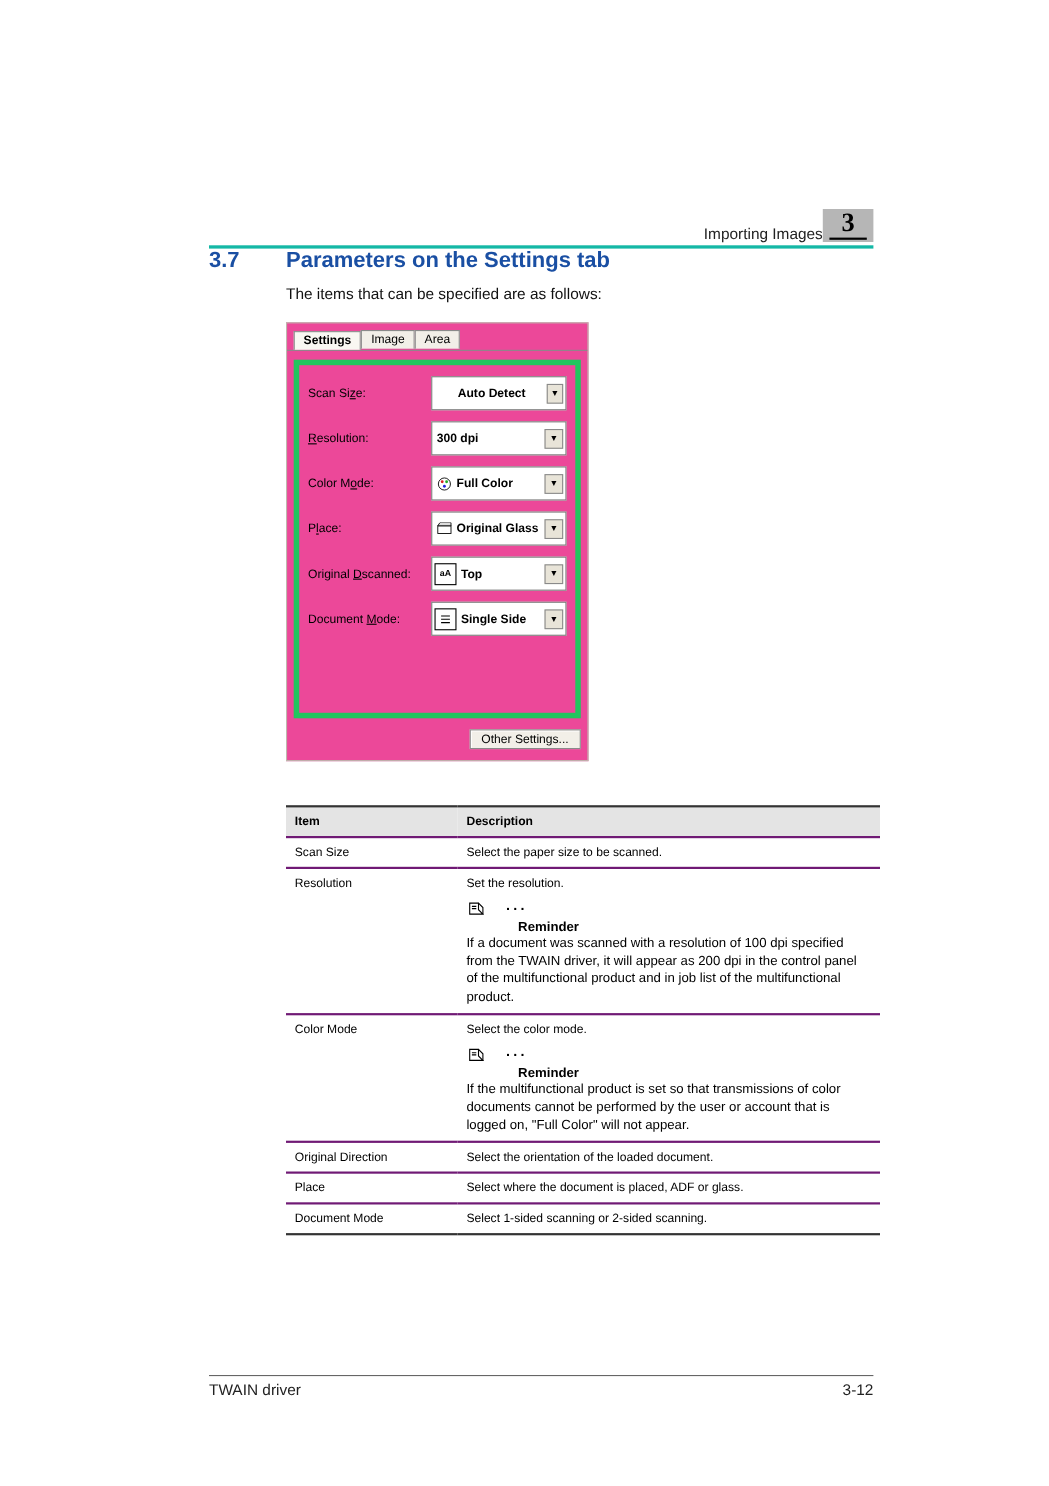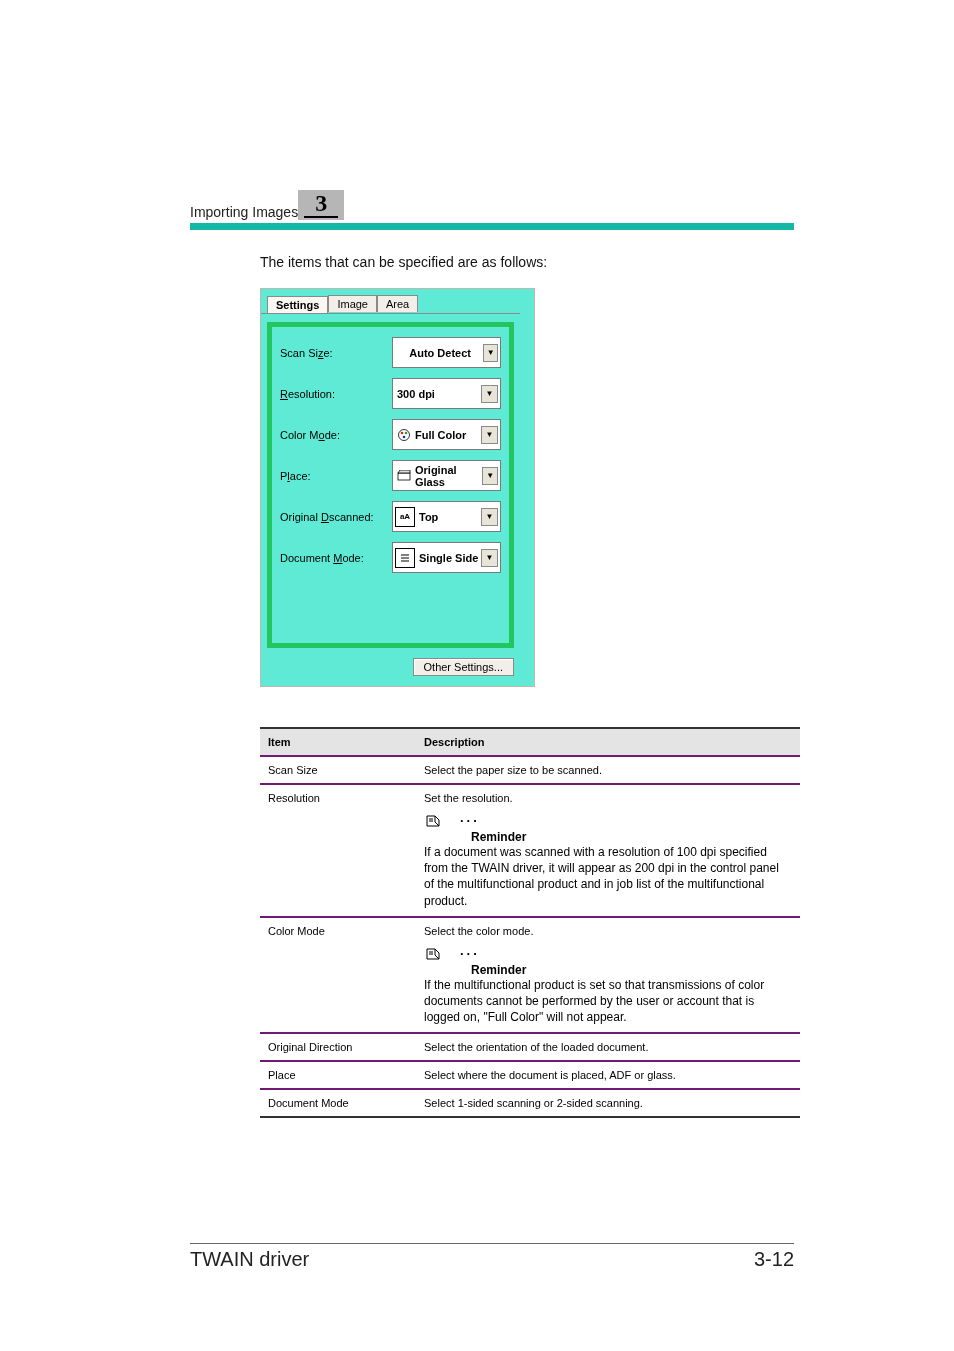--- a/index.html
+++ b/index.html
@@ -11,25 +11,24 @@
   .page {
     width: 954px;
     height: 1351px;
     margin: 0 auto;
     position: relative;
     padding: 190px 160px 0 190px;
     box-sizing: border-box;
   }
   .header-row {
     display: flex;
-    justify-content: flex-start;
+    justify-content: flex-end;
     align-items: flex-end;
-    border-bottom: 7px solid #14b8a6;
+    border-bottom: 3px solid #14b8a6;
     padding-bottom: 3px;
-    margin-bottom: 24px;
   }
   .header-title {
     font-size: 14px;
     color: #222;
   }
   .chapter-badge {
     width: 46px;
     height: 30px;
     background: #b6b6b6;
     position: relative;
@@ -69,23 +68,23 @@
   .body-text {
     margin-left: 70px;
     font-size: 14px;
     color: #111;
     margin-bottom: 18px;
   }
   
   .panel {
     margin-left: 70px;
     width: 275px;
-    background: #5eead4;
+    background: #ec4899;
     border: 1px solid #bdb9ad;
-    padding: 6px 20px 10px 6px;
+    padding: 6px 6px 10px 6px;
     box-sizing: border-box;
     font-family: Tahoma, Arial, sans-serif;
     font-size: 11px;
     color: #000;
   }
   .tabs {
     display: flex;
     gap: 0;
     margin-bottom: 2px;
   }
@@ -209,36 +208,40 @@
   }
   .footer-row {
     position: absolute;
     left: 190px;
     right: 160px;
     bottom: 80px;
     border-top: 1px solid #666;
     padding-top: 4px;
     display: flex;
     justify-content: space-between;
-    font-size: 20px;
+    font-size: 14px;
     color: #222;
   }
 </style>
 </head>
 <body>
 
 <div class="page">
   <div class="header-row">
     <div class="header-title">Importing Images</div>
     <div class="chapter-badge">
       <span class="num">3</span>
       <span class="underline"></span>
     </div>
   </div>
 
+  <div class="section-head">
+    <div class="section-num">3.7</div>
+    <div class="section-title">Parameters on the Settings tab</div>
+  </div>
   <div class="body-text">The items that can be specified are as follows:</div>
 
   <div class="panel">
     <div class="tabs">
       <div class="tab active">Settings</div>
       <div class="tab">Image</div>
       <div class="tab">Area</div>
     </div>
     <div class="tabs-bar"></div>
     <div class="inner-frame">

